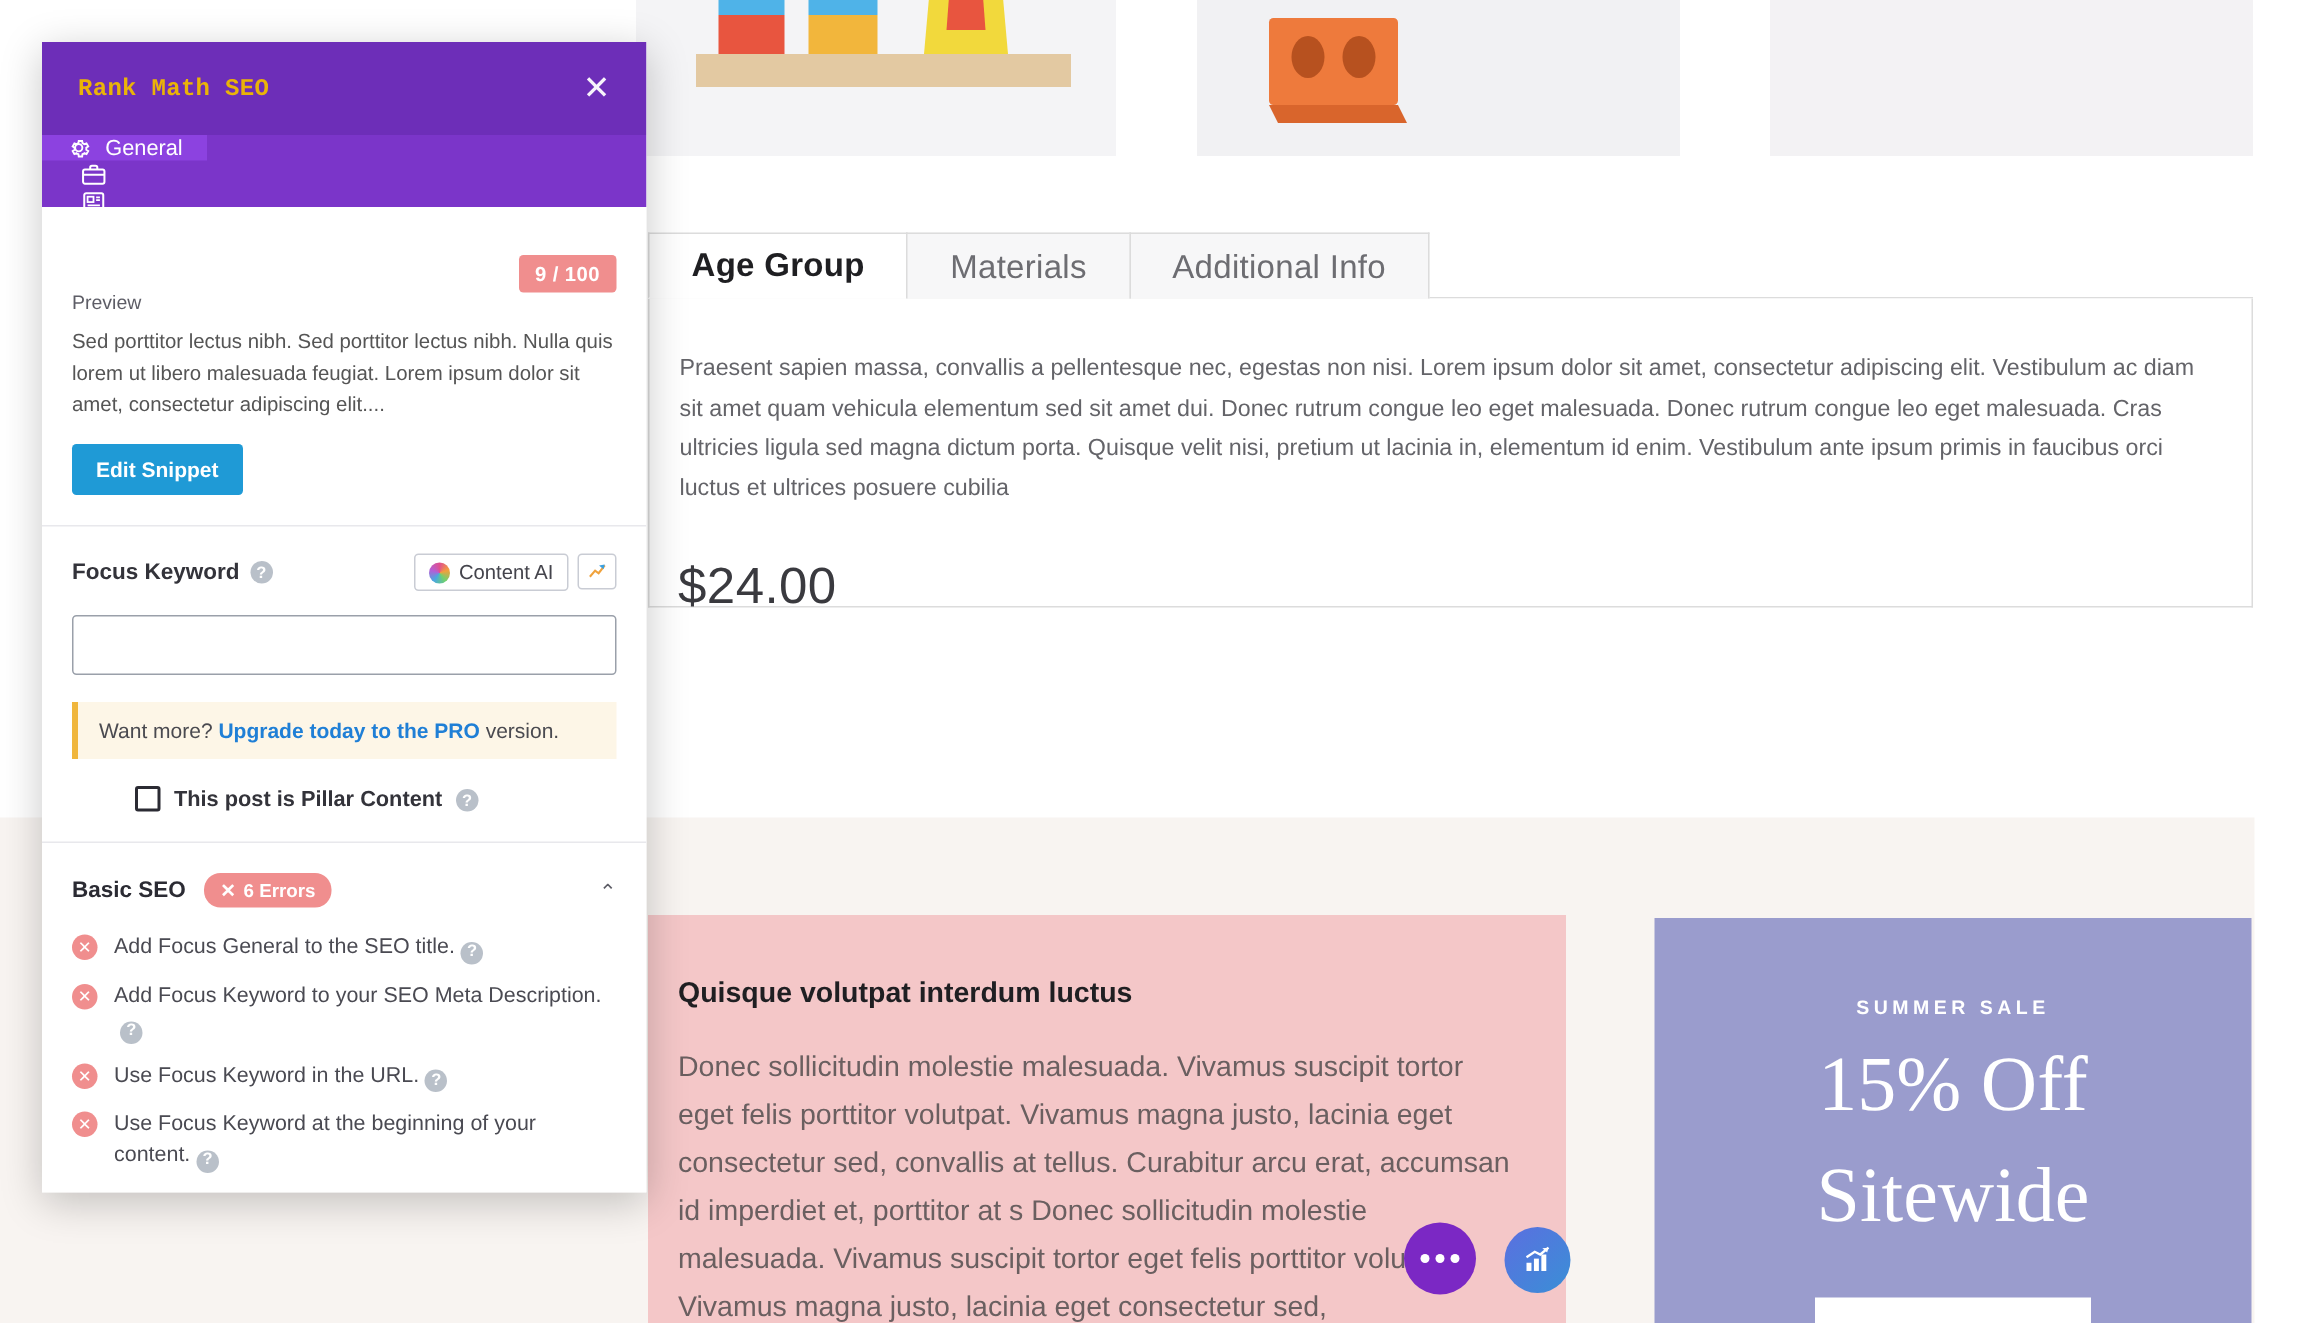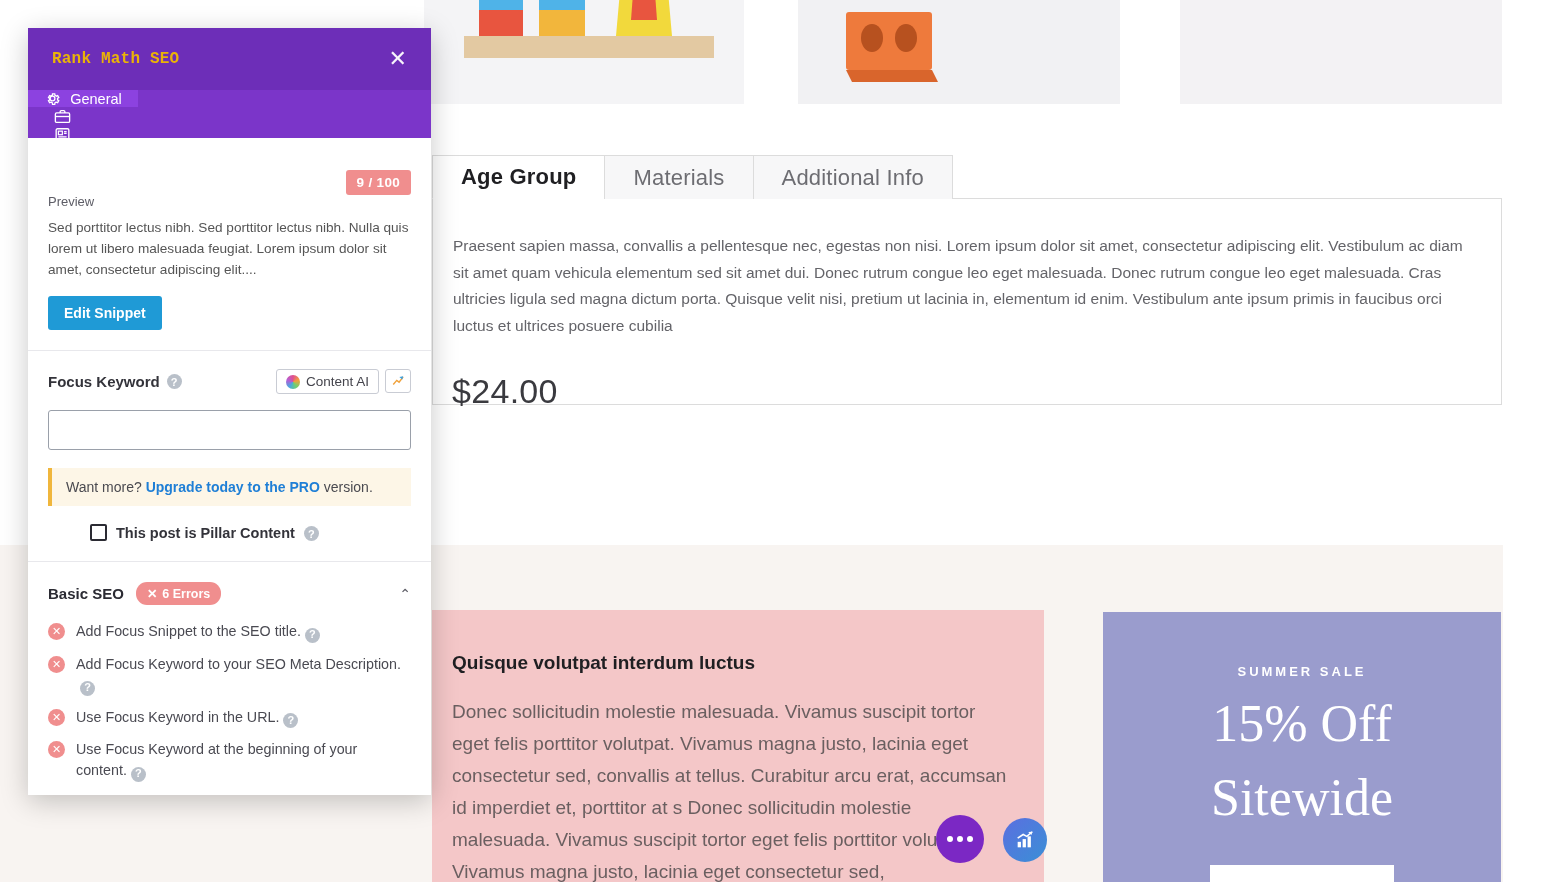--- a/index.html
+++ b/index.html
@@ -351,21 +351,21 @@
           <span class="rm-basic-title">Basic SEO</span>
           <span class="rm-errors-badge">
             <span>✕</span>
             <span>6 Errors</span>
           </span>
           <span class="rm-chevron">⌃</span>
         </div>
         <div class="rm-err-list">
           <div class="rm-err-item">
             <span class="err-icon">✕</span>
-            <span class="rm-err-text"><span>Add Focus Snippet to the SEO title.</span><span class="help-icon">?</span></span>
+            <span class="rm-err-text"><span>Add Focus General to the SEO title.</span><span class="help-icon">?</span></span>
           </div>
           <div class="rm-err-item">
             <span class="err-icon">✕</span>
             <span class="rm-err-text"><span>Add Focus Keyword to your SEO Meta Description.</span><span class="help-icon">?</span></span>
           </div>
           <div class="rm-err-item">
             <span class="err-icon">✕</span>
             <span class="rm-err-text"><span>Use Focus Keyword in the URL.</span><span class="help-icon">?</span></span>
           </div>
           <div class="rm-err-item">

